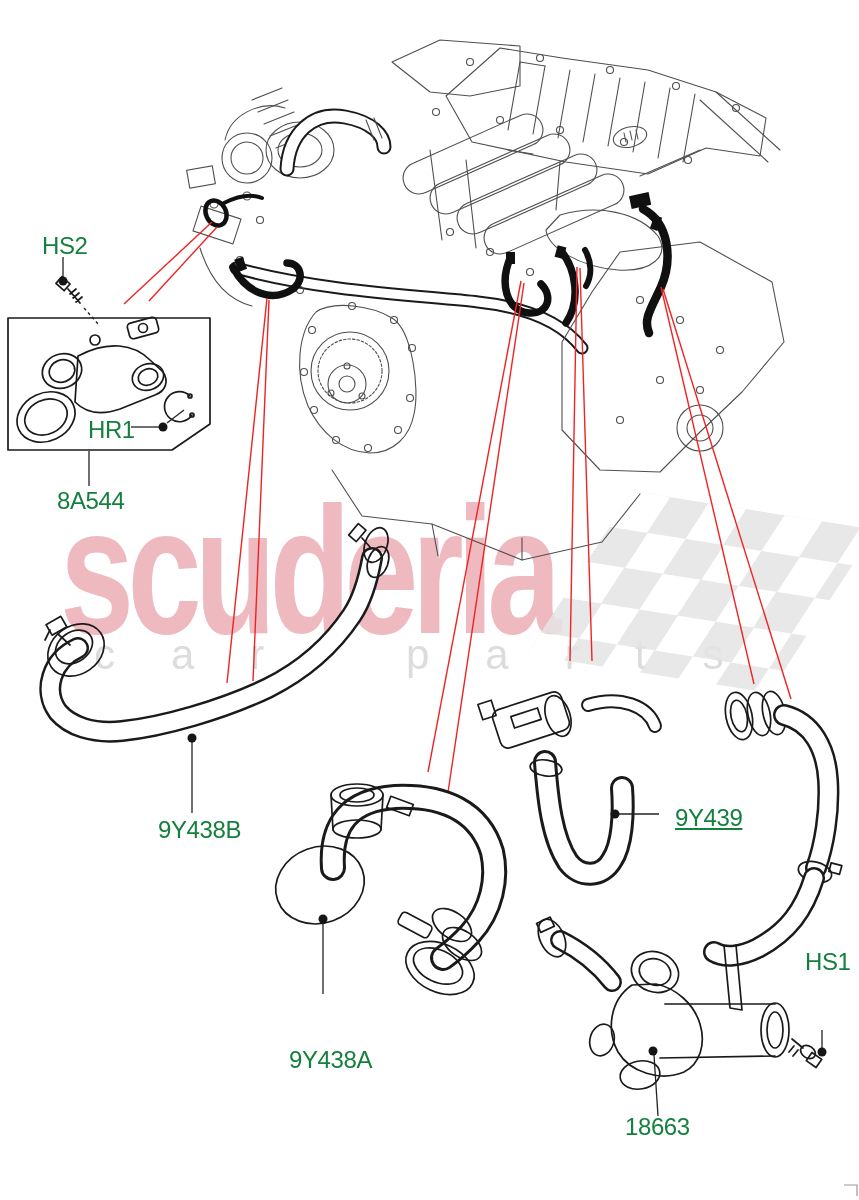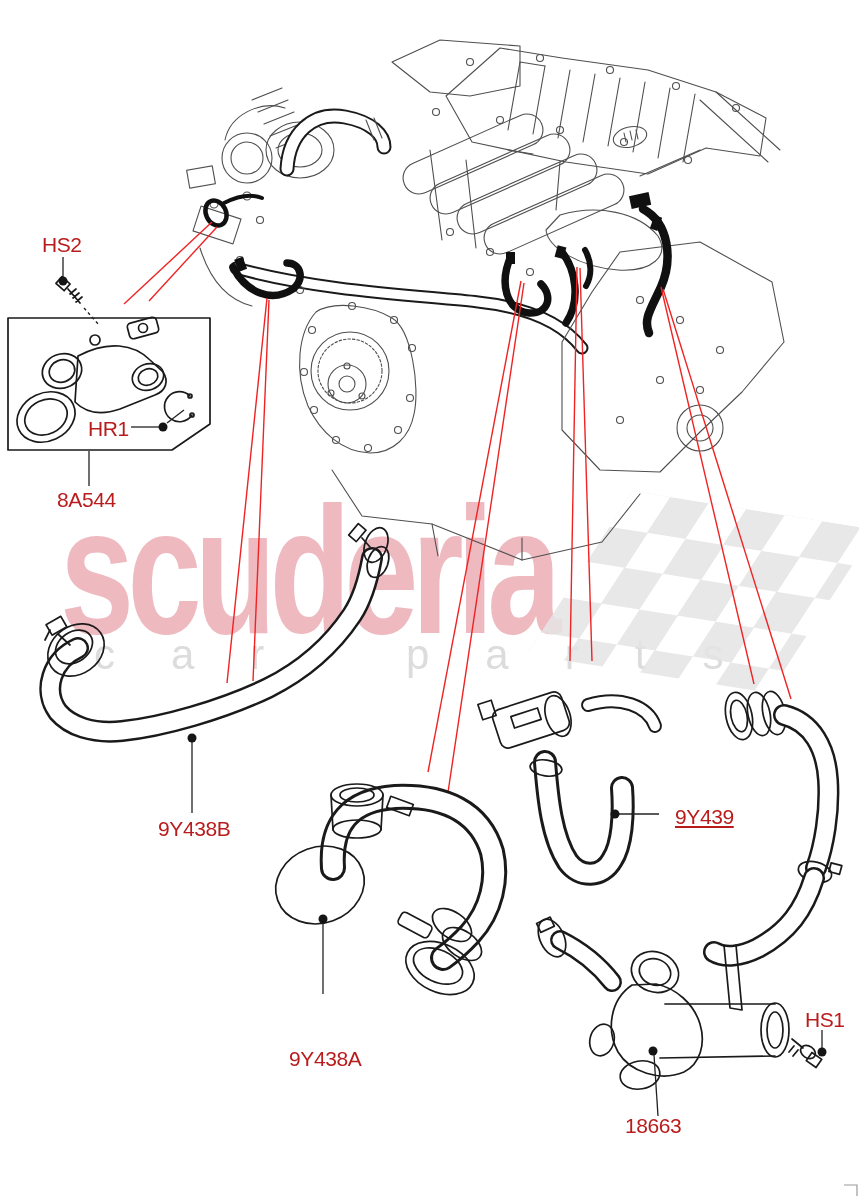--- a/index.html
+++ b/index.html
@@ -18,21 +18,21 @@
   svg.art{position:absolute;left:0;top:0;}
   .eng{stroke:#4f4f4f;stroke-width:1.1;fill:none;stroke-linecap:round;stroke-linejoin:round}
   .engb{stroke:#101010;fill:none;stroke-linecap:round}
   .pt{stroke:#1a1a1a;stroke-width:1.7;fill:none;stroke-linecap:round;stroke-linejoin:round}
   .to{stroke:#1a1a1a;fill:none;stroke-linecap:round}
   .ti{stroke:#ffffff;fill:none;stroke-linecap:round}
   .lead{stroke:#222;stroke-width:1.3;fill:none}
   .dot{fill:#151515;stroke:none}
   .corner{stroke:#9a9a9a;stroke-width:1.2;fill:none}
   
-  .lbl{position:absolute;font-size:21px;line-height:1;color:#b91c1c;letter-spacing:-0.4px;
+  .lbl{position:absolute;font-size:24px;line-height:1;color:#15803d;letter-spacing:-0.4px;
        cursor:pointer;white-space:nowrap;}
 </style>
 </head>
 <body>
 
 <div class="canvas">
 
   <div class="wm-brand">scuderia</div>
   <div class="wm-tag">car parts</div>
   <div class="wm-flag"></div>
@@ -287,15 +287,15 @@
     <path class="corner" d="M844,1185 L857,1185 L857,1196"></path>
   </svg>
 
   <div class="lbl" style="left:42px;top:234px;">HS2</div>
   <div class="lbl" style="left:88px;top:418px;">HR1</div>
   <div class="lbl" style="left:57px;top:489px;">8A544</div>
   <div class="lbl" style="left:158px;top:818px;">9Y438B</div>
   <div class="lbl" style="left:289px;top:1048px;">9Y438A</div>
   <div class="lbl" style="left:675px;top:806px;text-decoration:underline;">9Y439</div>
   <div class="lbl" style="left:625px;top:1115px;text-align:right;">18663</div>
-  <div class="lbl" style="left:805px;top:1009px;text-align:center;">HS1</div>
+  <div class="lbl" style="left:805px;top:950px;text-align:center;">HS1</div>
 
 </div>
 
 </body></html>

